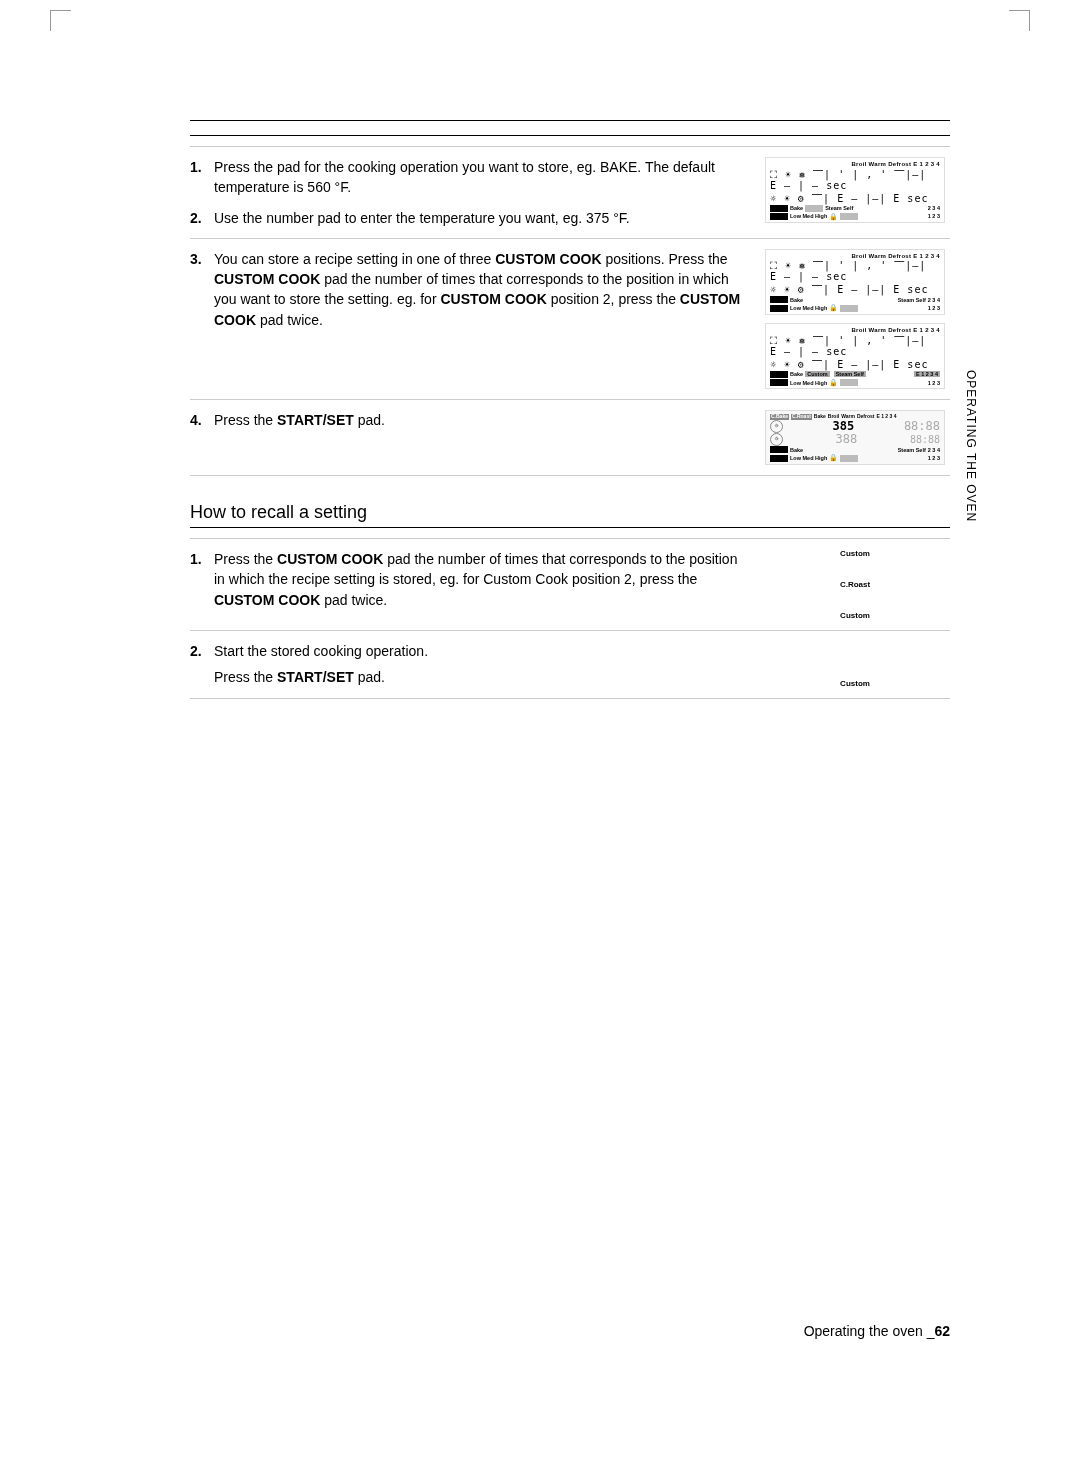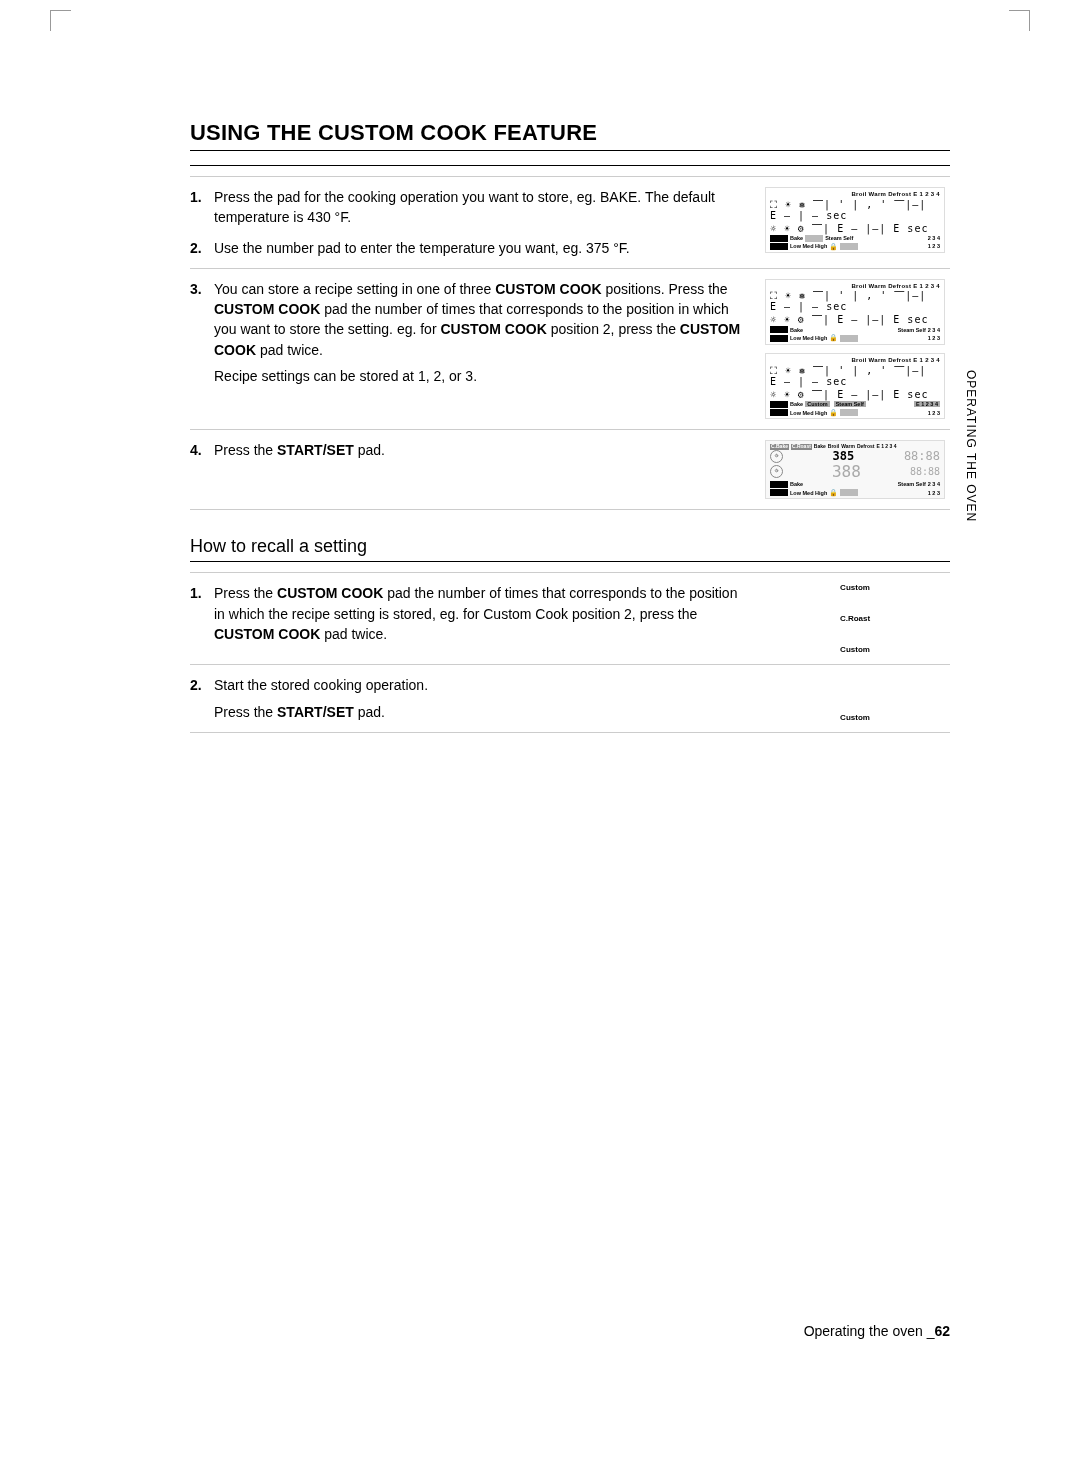--- a/index.html
+++ b/index.html
@@ -185,31 +185,30 @@
   }
 </style>
 </head>
 <body>
 
 <div class="page">
   <div class="crop-mark crop-tl"></div>
   <div class="crop-mark crop-tr"></div>
 
   <div class="content">
-    <h1 class="section-title">USING THE CUSTOM COOK FEATURE</h1>
     <hr class="title-rule">
 
     <hr class="sub-rule">
 
     <div class="step-row">
       <div class="step-text-col">
         <div>
           <span class="num">1.</span>
           <div class="step-body">
-              <p>Press the pad for the cooking operation you want to store, eg. BAKE. The default temperature is 430 °F.</p>
+              <p>Press the pad for the cooking operation you want to store, eg. BAKE. The default temperature is 560 °F.</p>
             </div>
         </div>
         <div style="margin-top:10px;">
           <span class="num">2.</span>
           <div class="step-body">
               <p>Use the number pad to enter the temperature you want, eg. 375 °F.</p>
             </div>
         </div>
       </div>
       <div class="panel-col">
@@ -239,21 +238,20 @@
       </div>
     </div>
 
     <div class="step-row">
       <div class="step-text-col">
         <span class="num">3.</span>
         <div class="step-body">
           <p>
             <span>You can store a recipe setting in one of three </span><strong>CUSTOM COOK</strong><span> positions. Press the </span><strong>CUSTOM COOK</strong><span> pad the number of times that corresponds to the position in which you want to store the setting. eg. for </span><strong>CUSTOM COOK</strong><span> position 2, press the </span><strong>CUSTOM COOK</strong><span> pad twice.</span>
           </p>
-          <p>Recipe settings can be stored at 1, 2, or 3.</p>
         </div>
       </div>
       <div class="panel-col">
         <div class="oven-display">
           <div class="top-labels">Broil  Warm  Defrost  E 1 2 3 4</div>
           <div class="mid">
               <span>⛶ ☀ ❅   ⎺| ' | ,  '  ⎺|–| E – |  – sec</span>
             </div>
           <div class="mid">
               <span>☼ ☀ ⚙   ⎺| E –   |–| E      sec</span>
@@ -318,21 +316,21 @@
             <span>Defrost</span>
             <span>E 1 2 3 4</span>
           </div>
           <div class="big">
               <span class="circ">☼</span>
               <span style="font-weight:bold;">385</span>
               <span style="color:#aaa;">88:88</span>
             </div>
           <div class="big">
               <span class="circ">☼</span>
-              <span style="color:#aaa;font-size:16px;">388</span>
+              <span style="color:#aaa;font-size:12px;">388</span>
               <span style="color:#aaa;font-size:10px;">88:88</span>
             </div>
           <div class="bottom-row">
               <span class="blk"></span>
               <span>Bake</span>
               <span style="margin-left:auto">Steam  Self</span>
               <span>2 3 4</span>
             </div>
           <div class="bottom-row2">
               <span class="blk"></span>

